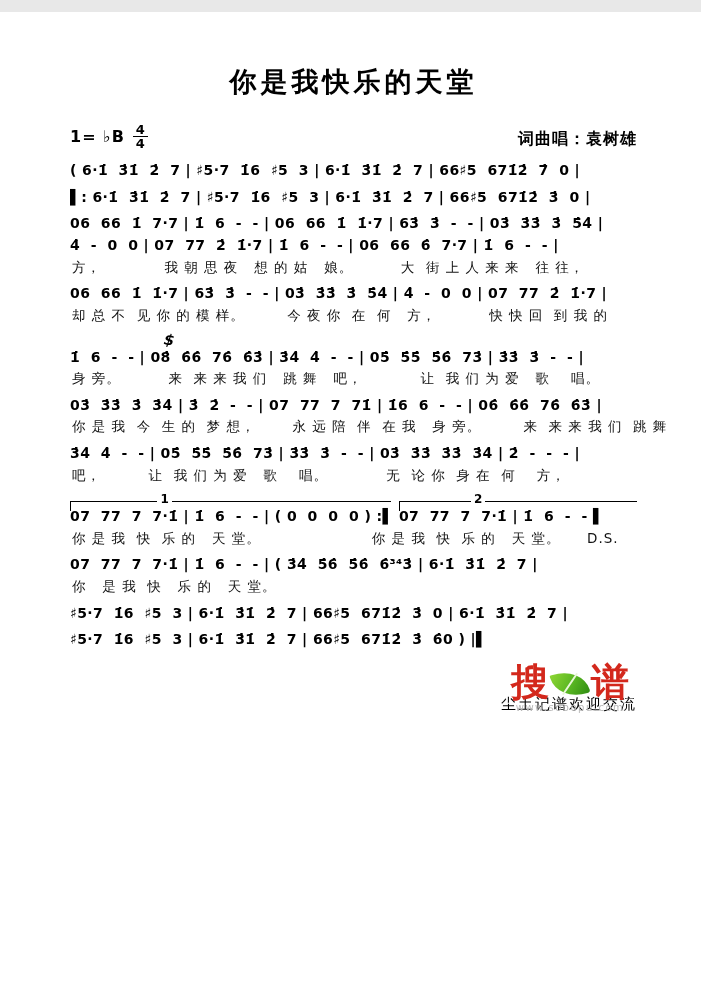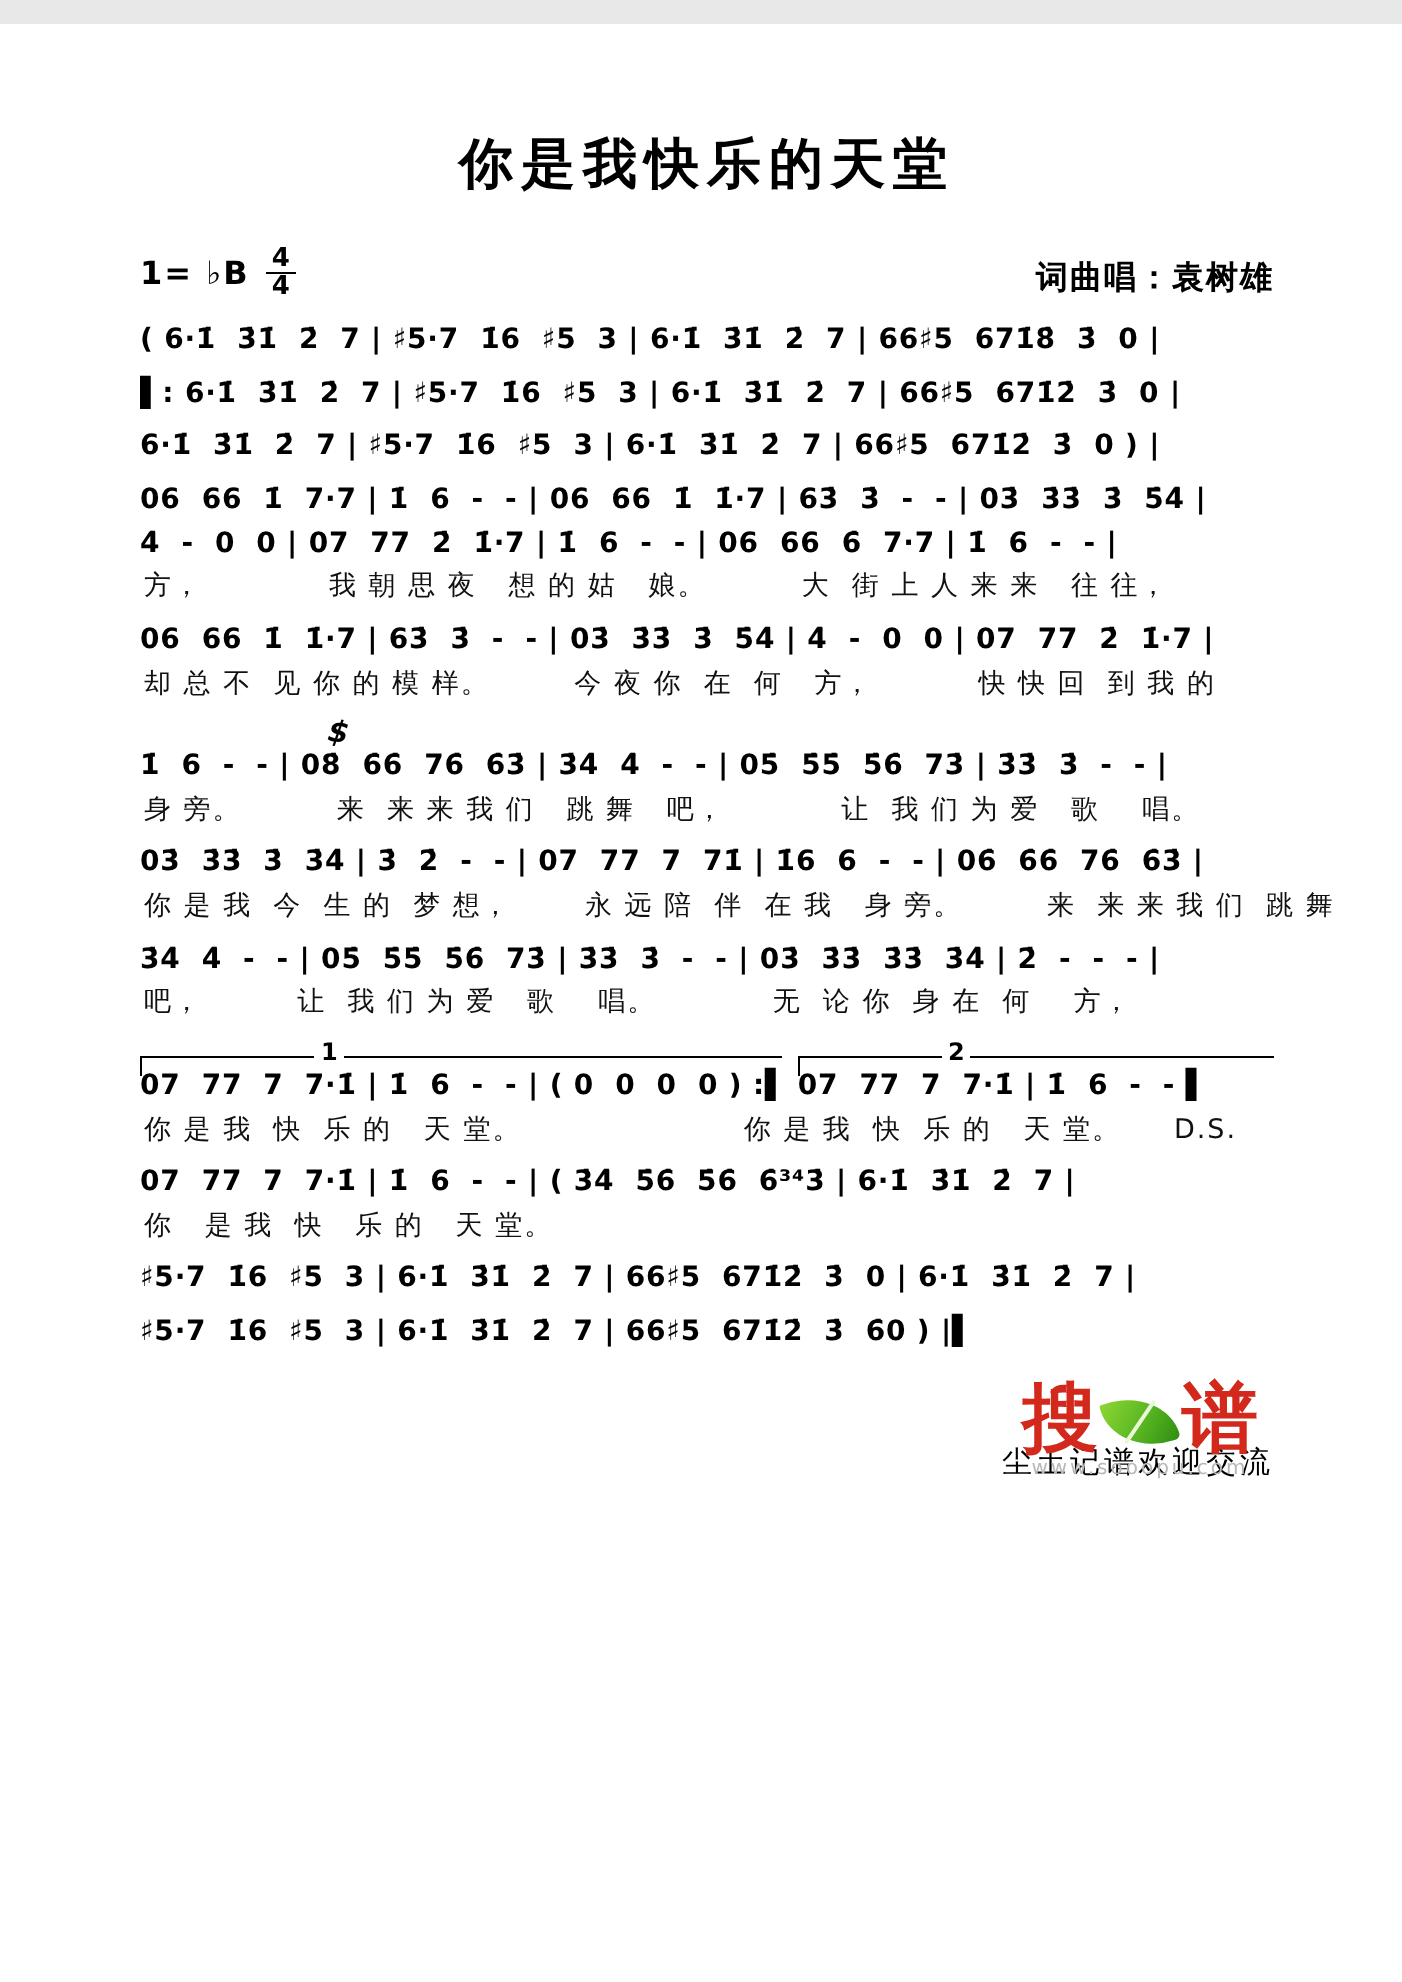--- a/index.html
+++ b/index.html
@@ -151,27 +151,24 @@
       <span class="timesig">
         <span class="num top">4</span>
         <span class="num">4</span>
       </span>
     </div>
     <div class="credit">词曲唱：袁树雄</div>
   </div>
 
   <div class="systems" id="systems">
       <div class="system">
-        <div class="music music-only">( 6·1̇  3̇1̇  2̇  7 | ♯5·7  1̇6  ♯5  3 | 6·1̇  3̇1̇  2̇  7 | 66♯5  671̇8̇  3̇  0 |</div>
+        <div class="music music-only">( 6·1̇  3̇1̇  2̇  7 | ♯5·7  1̇6  ♯5  3 | 6·1̇  3̇1̇  2̇  7 | 66♯5  671̇2̇  7̇  0 |</div>
       </div>
       <div class="system">
         <div class="music music-only">▌: 6·1̇  3̇1̇  2̇  7 | ♯5·7  1̇6  ♯5  3 | 6·1̇  3̇1̇  2̇  7 | 66♯5  671̇2̇  3̇  0 |</div>
-      </div>
-      <div class="system">
-        <div class="music music-only">6·1̇  3̇1̇  2̇  7 | ♯5·7  1̇6  ♯5  3 | 6·1̇  3̇1̇  2̇  7 | 66♯5  671̇2̇  3̇  0 ) |</div>
       </div>
       <div class="system">
         <div class="music">06  66  1̇  7·7 | 1̇  6  -  - | 06  66  1̇  1̇·7 | 63̇  3̇  -  - | 03̇  3̇3̇  3̇  5̇4̇ |</div>
       </div>
       <div class="system">
         <div class="music">4̇  -  0  0 | 07  77  2̇  1̇·7 | 1̇  6  -  - | 06  66  6̇  7·7 | 1̇  6  -  - |</div>
         <div class="lyrics">方，            我 朝 思 夜   想 的 姑   娘。         大  街 上 人 来 来   往 往，</div>
       </div>
       <div class="system">
         <div class="music">06  66  1̇  1̇·7 | 63̇  3̇  -  - | 03̇  3̇3̇  3̇  5̇4̇ | 4̇  -  0  0 | 07  77  2̇  1̇·7 |</div>

